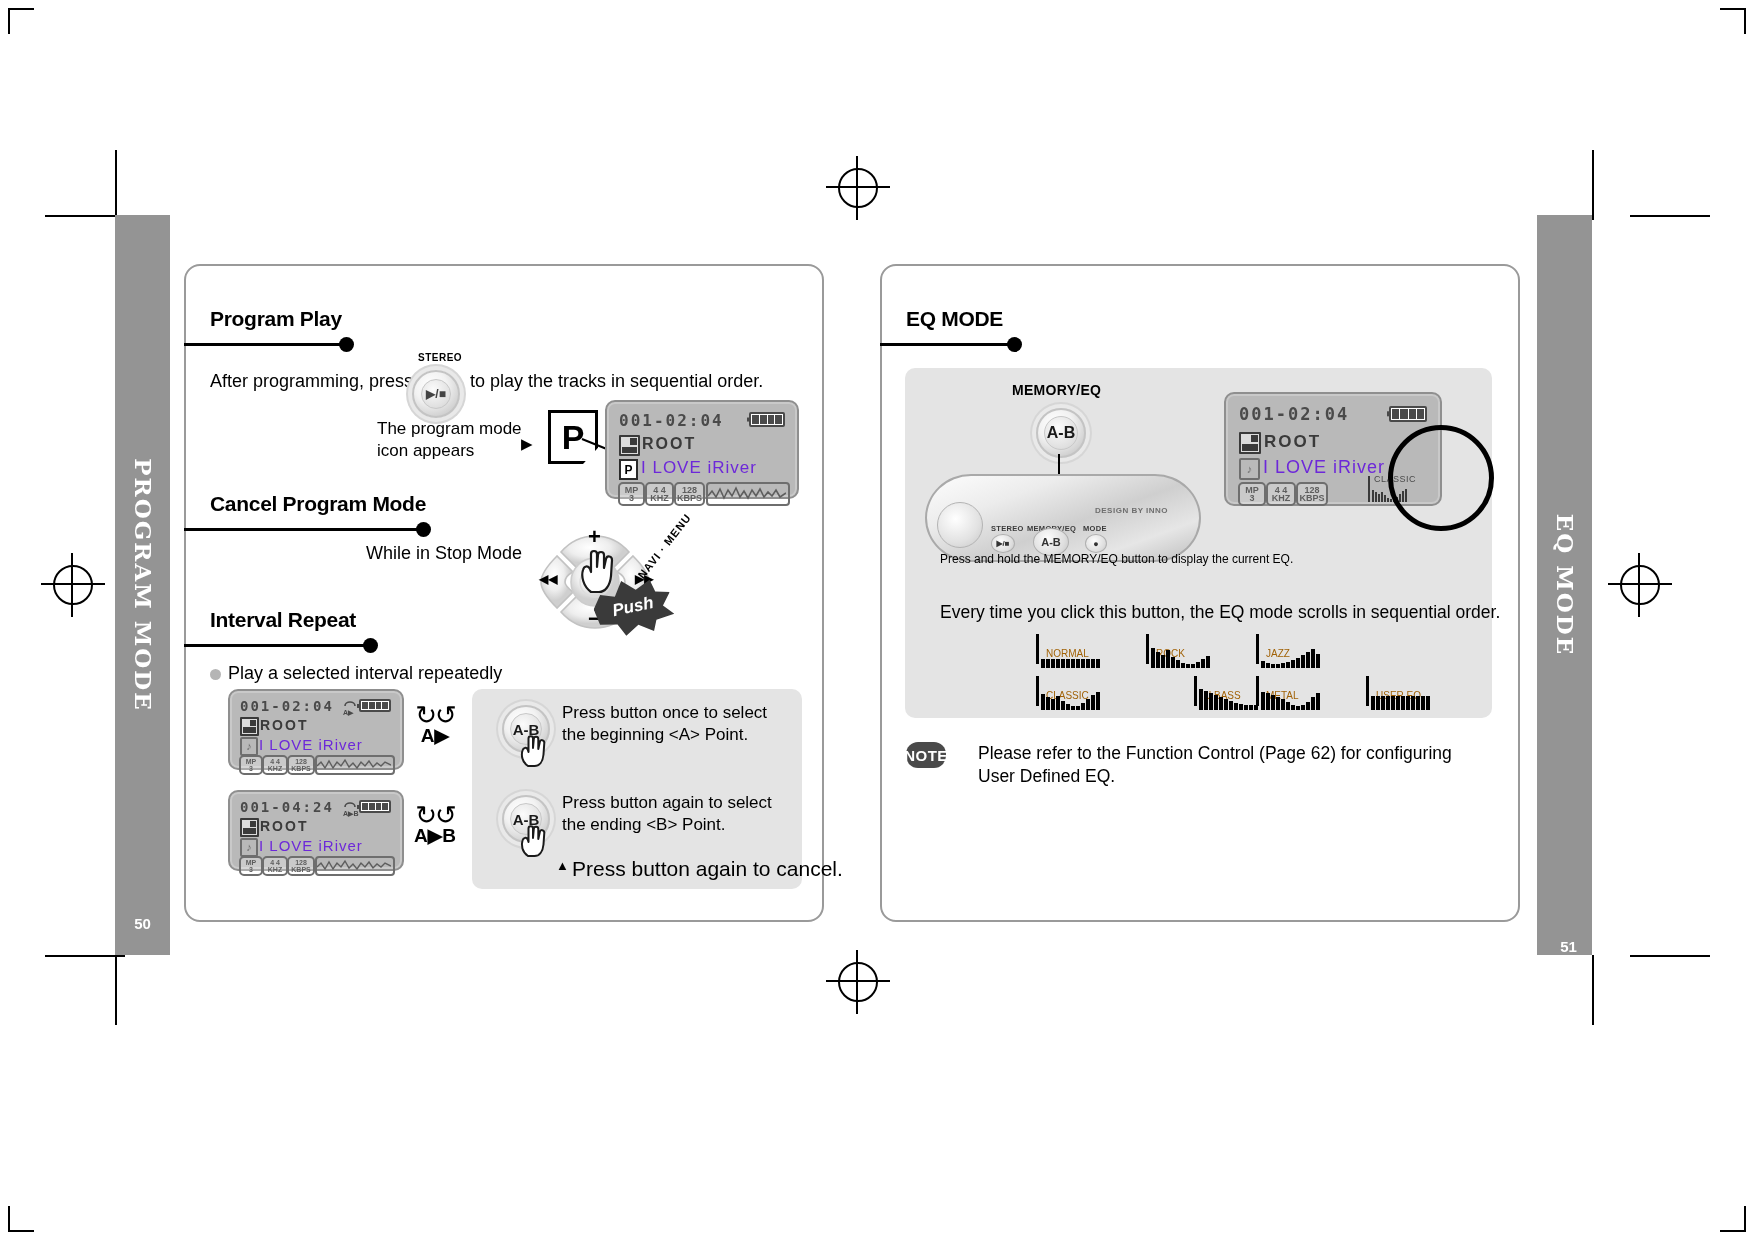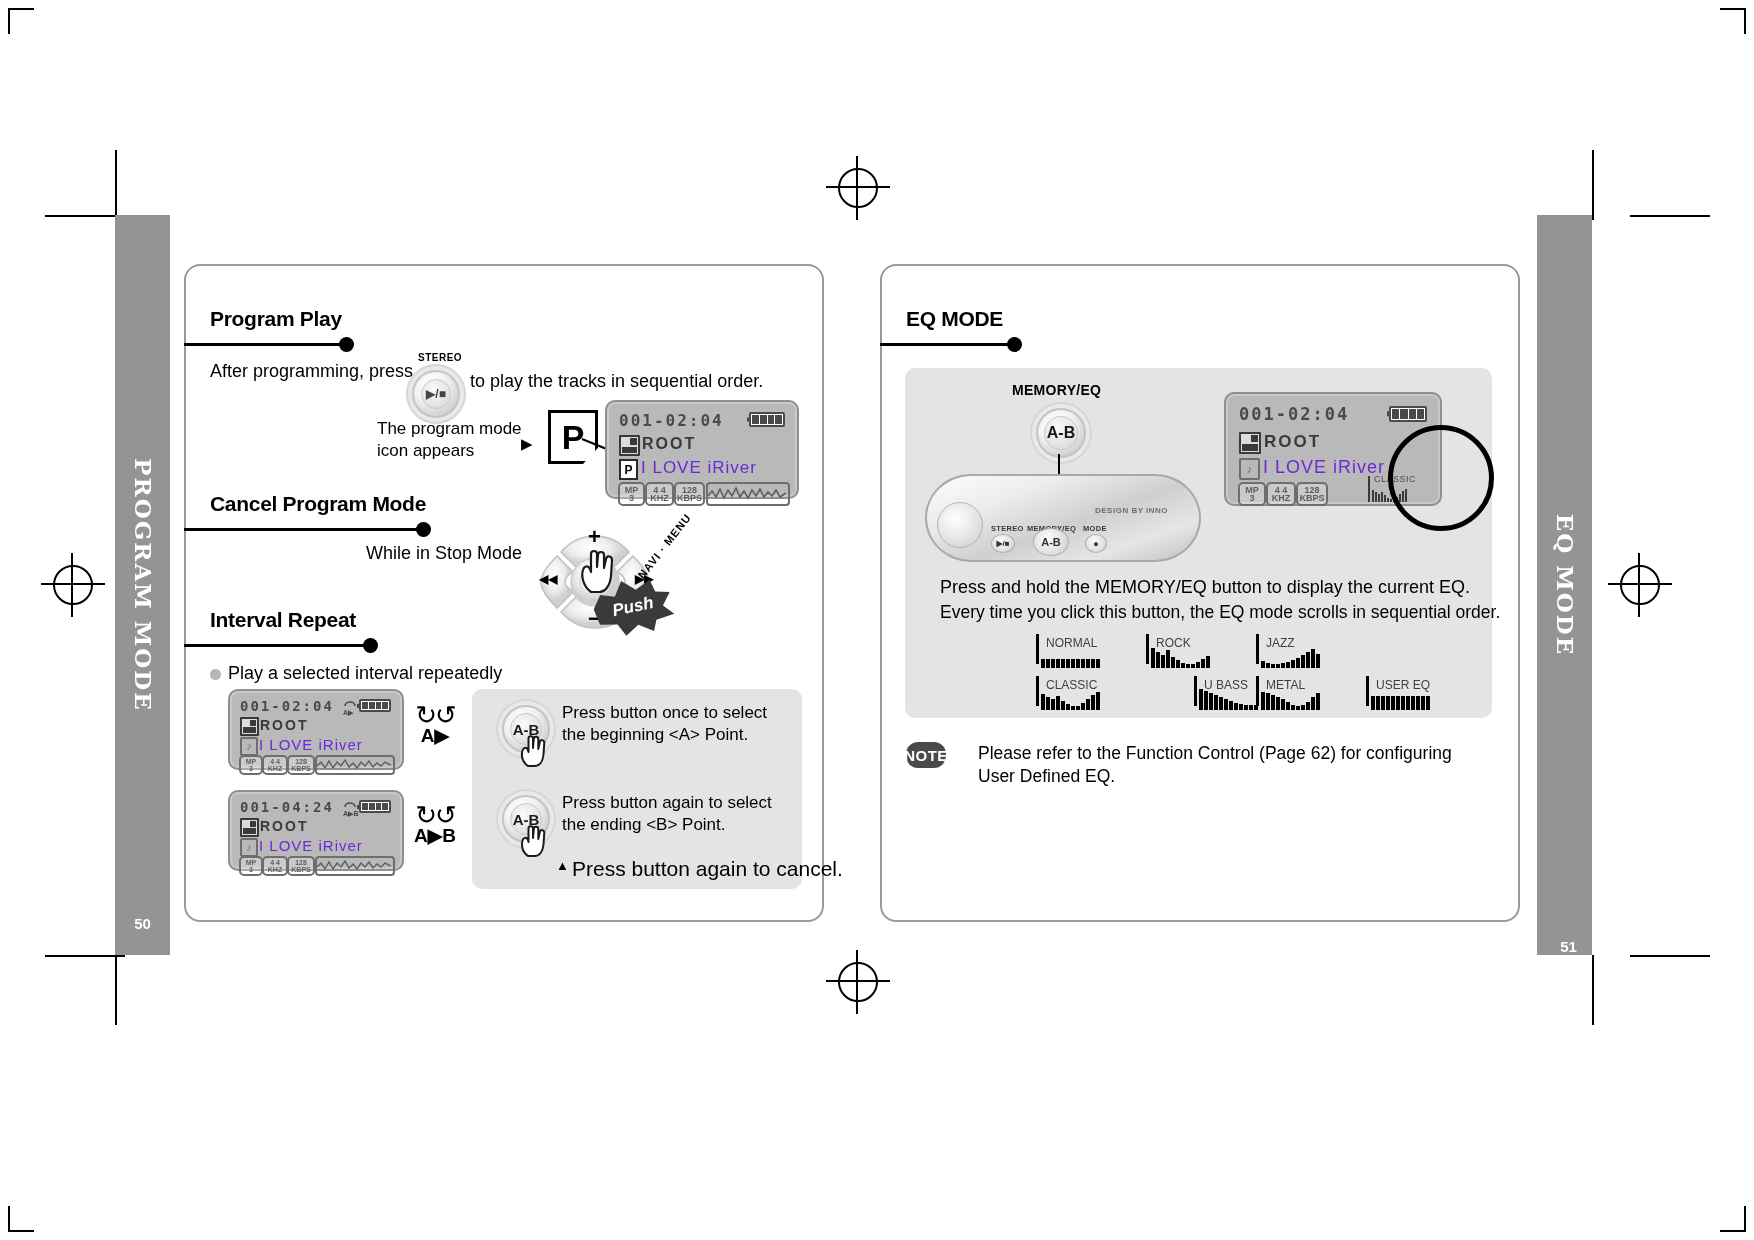--- a/index.html
+++ b/index.html
@@ -106,21 +106,21 @@
      border:1px solid #b4b4b4;}
   .player .dbi{position:absolute;font-size:8px;font-weight:bold;color:#6e6e6e;letter-spacing:.5px;}
   .player .mini{position:absolute;border-radius:50%;
      background:radial-gradient(circle at 40% 35%,#fcfcfc,#dedede 65%,#c2c2c2 100%);
      border:1px solid #b0b0b0;display:flex;align-items:center;justify-content:center;
      font-size:9px;font-weight:bold;color:#333;}
   .player .capt{position:absolute;font-size:7.5px;font-weight:bold;color:#3a3a3a;letter-spacing:.3px;}
 
   
   .eqchip{position:absolute;}
-  .eqchip .nm{position:absolute;top:4px;left:10px;font-size:12px;color:#404040;white-space:nowrap;}
+  .eqchip .nm{position:absolute;top:16px;left:10px;font-size:10px;color:#a16207;white-space:nowrap;}
   .eqchip .ax{position:absolute;left:0;top:2px;width:3px;height:30px;background:#000;}
   .eqchip .bs{position:absolute;bottom:0;left:5px;display:flex;align-items:flex-end;gap:1.5px;height:22px;}
   .eqchip .bs i{width:3.5px;background:#000;display:block;}
 
   
   .notepill{position:absolute;background:#4a4a4a;color:#fff;border-radius:12px;
      display:flex;align-items:center;justify-content:center;font-weight:bold;font-size:15px;
      letter-spacing:.5px;}
 
   .bullet{position:absolute;width:11px;height:11px;border-radius:50%;background:#b5b5b5;}
@@ -164,21 +164,21 @@
 </div>
 <div class="pagenum" style="left:1537px;top:938px;width:63px;">51</div>
 
 <div class="panel" style="left:184px;top:264px;width:636px;height:654px;"></div>
 
 <div class="sec-title" style="left:210px;top:307px;">Program Play</div>
 <div class="rule" style="left:184px;top:343px;width:163px;">
   <div class="dot"></div>
 </div>
 
-<div class="body-text" style="left:210px;top:360px;">After programming, press</div>
+<div class="body-text" style="left:210px;top:370px;">After programming, press</div>
 <div class="stereo-lbl" style="left:418px;top:352px;">STEREO</div>
 <div class="rbtn" style="left:412px;top:370px;width:44px;height:44px;font-size:12px;color:#444;">
   <div class="inner" style="left:7px;top:7px;right:7px;bottom:7px;"></div>
   <span>▶/■</span>
 </div>
 <div class="body-text" style="left:470px;top:370px;">to play the tracks in sequential order.</div>
 
 <div class="body-text wrap" style="left:377px;top:418px;font-size:17px;">The program mode</div>
 <div class="body-text wrap" style="left:377px;top:440px;font-size:17px;">icon appears</div>
 <div class="body-text" style="left:521px;top:434px;font-size:15px;">▶</div>
@@ -442,21 +442,21 @@
         <i style="height: 3px;"></i>
         <i style="height: 5.25px;"></i>
         <i style="height: 8.25px;"></i>
         <i style="height: 11.25px;"></i>
         <i style="height: 13.5px;"></i>
       </div>
   </div>
 </div>
 <div class="circle-hl" style="left:1388px;top:425px;width:96px;height:96px;"></div>
 
-<div class="body-text" style="left:940px;top:576px;font-size:18px;">Press and hold the MEMORY/EQ button to display the current EQ.</div>
+<div class="body-text" style="left:940px;top:552px;font-size:12px;">Press and hold the MEMORY/EQ button to display the current EQ.</div>
 <div class="body-text" style="left:940px;top:601px;font-size:17.5px;">Every time you click this button, the EQ mode scrolls in sequential order.</div>
 
 <div id="eq-preset-grid" style="position:absolute;left:1036px;top:632px;width:330px;height:80px;">
     <div class="eqchip" style="left: 0px; top: 0px; width: 100px; height: 36px;">
       <div class="ax"></div>
       <div class="nm">NORMAL</div>
       <div class="bs">
         <i style="height: 9px;"></i>
         <i style="height: 9px;"></i>
         <i style="height: 9px;"></i>

